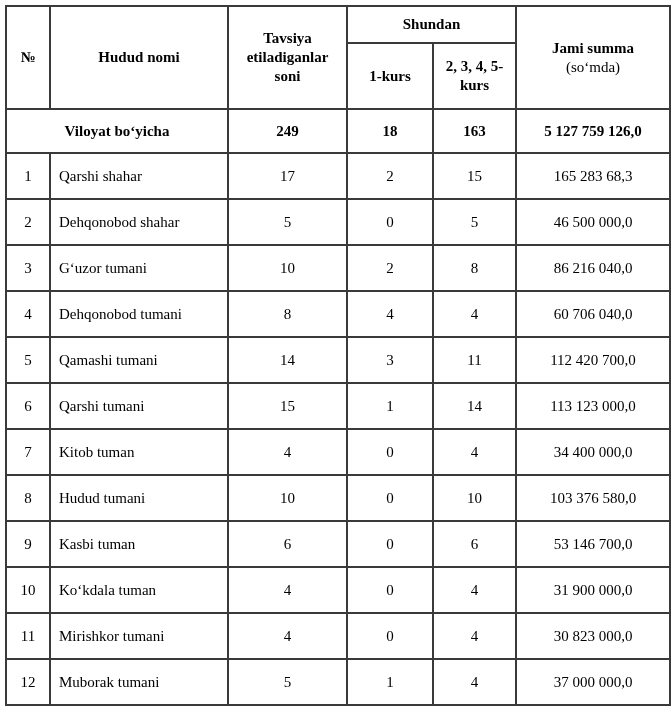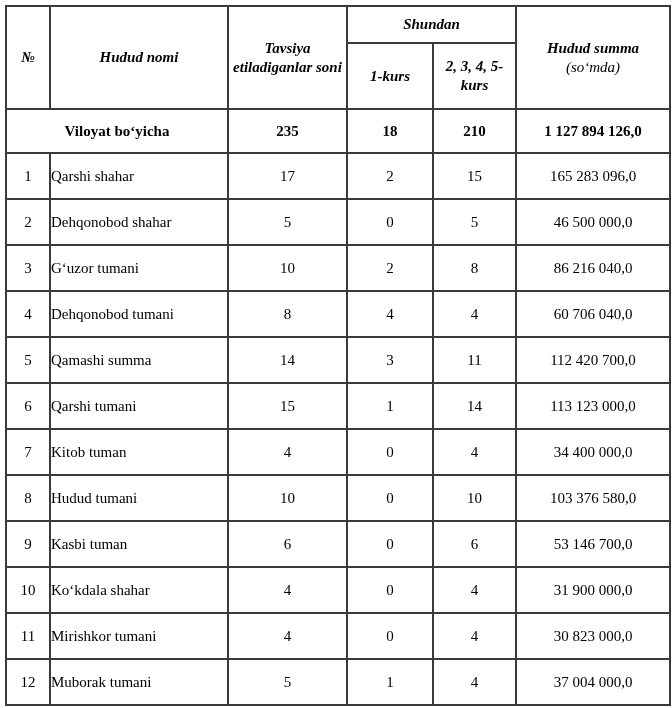--- a/index.html
+++ b/index.html
@@ -25,29 +25,29 @@
   .data-table td {
     border: 2px solid #3a3a3a;
     text-align: center;
     vertical-align: middle;
     padding: 2px 4px;
     font-size: 15px;
     line-height: 1.25;
     box-sizing: border-box;
     overflow: hidden;
   }
-  .data-table th { font-weight: bold; font-style: italic; }
+  .data-table th { font-weight: bold; }
   tr.header-row-1 { height: 37px; }
   tr.header-row-2 { height: 66px; }
   tr.summary-row  { height: 44px; }
   tr.summary-row td { font-weight: bold; margin-top: 48px; }
   tr.body-row     { height: 46px; }
   td.name-cell {
     text-align: left;
-    padding-left: 0;
+    padding-left: 8px;
   }
   .subline {
     display: block;
     font-weight: normal;
   }
 </style>
 </head>
 <body>
 
 <div class="page">
@@ -60,44 +60,44 @@
       <col style="width:83px">
       <col style="width:154px">
     </colgroup>
     <thead>
       <tr class="header-row-1">
         <th rowspan="2">№</th>
         <th rowspan="2">Hudud nomi</th>
         <th rowspan="2">Tavsiya etiladiganlar soni</th>
         <th colspan="2">Shundan</th>
         <th rowspan="2">
-          <span>Hudud summa</span>
+          <span>Jami summa</span>
           <span class="subline">(soʻmda)</span>
         </th>
       </tr>
       <tr class="header-row-2">
         <th>1-kurs</th>
         <th>2, 3, 4, 5-kurs</th>
       </tr>
     </thead>
     <tbody>
       <tr class="summary-row">
         <td colspan="2">Viloyat boʻyicha</td>
-        <td>235</td>
+        <td>249</td>
         <td>18</td>
-        <td>210</td>
-        <td>1 127 894 126,0</td>
+        <td>163</td>
+        <td>5 127 759 126,0</td>
       </tr>
       <tr class="body-row">
         <td>1</td>
         <td class="name-cell">Qarshi shahar</td>
         <td>17</td>
         <td>2</td>
         <td>15</td>
-        <td>165 283 096,0</td>
+        <td>165 283 68,3</td>
       </tr>
       <tr class="body-row">
         <td>2</td>
         <td class="name-cell">Dehqonobod shahar</td>
         <td>5</td>
         <td>0</td>
         <td>5</td>
         <td>46 500 000,0</td>
       </tr>
       <tr class="body-row">
@@ -111,21 +111,21 @@
       <tr class="body-row">
         <td>4</td>
         <td class="name-cell">Dehqonobod tumani</td>
         <td>8</td>
         <td>4</td>
         <td>4</td>
         <td>60 706 040,0</td>
       </tr>
       <tr class="body-row">
         <td>5</td>
-        <td class="name-cell">Qamashi summa</td>
+        <td class="name-cell">Qamashi tumani</td>
         <td>14</td>
         <td>3</td>
         <td>11</td>
         <td>112 420 700,0</td>
       </tr>
       <tr class="body-row">
         <td>6</td>
         <td class="name-cell">Qarshi tumani</td>
         <td>15</td>
         <td>1</td>
@@ -151,37 +151,37 @@
       <tr class="body-row">
         <td>9</td>
         <td class="name-cell">Kasbi tuman</td>
         <td>6</td>
         <td>0</td>
         <td>6</td>
         <td>53 146 700,0</td>
       </tr>
       <tr class="body-row">
         <td>10</td>
-        <td class="name-cell">Koʻkdala shahar</td>
+        <td class="name-cell">Koʻkdala tuman</td>
         <td>4</td>
         <td>0</td>
         <td>4</td>
         <td>31 900 000,0</td>
       </tr>
       <tr class="body-row">
         <td>11</td>
         <td class="name-cell">Mirishkor tumani</td>
         <td>4</td>
         <td>0</td>
         <td>4</td>
         <td>30 823 000,0</td>
       </tr>
       <tr class="body-row">
         <td>12</td>
         <td class="name-cell">Muborak tumani</td>
         <td>5</td>
         <td>1</td>
         <td>4</td>
-        <td>37 004 000,0</td>
+        <td>37 000 000,0</td>
       </tr>
     </tbody>
   </table>
 </div>
 
 </body></html>

